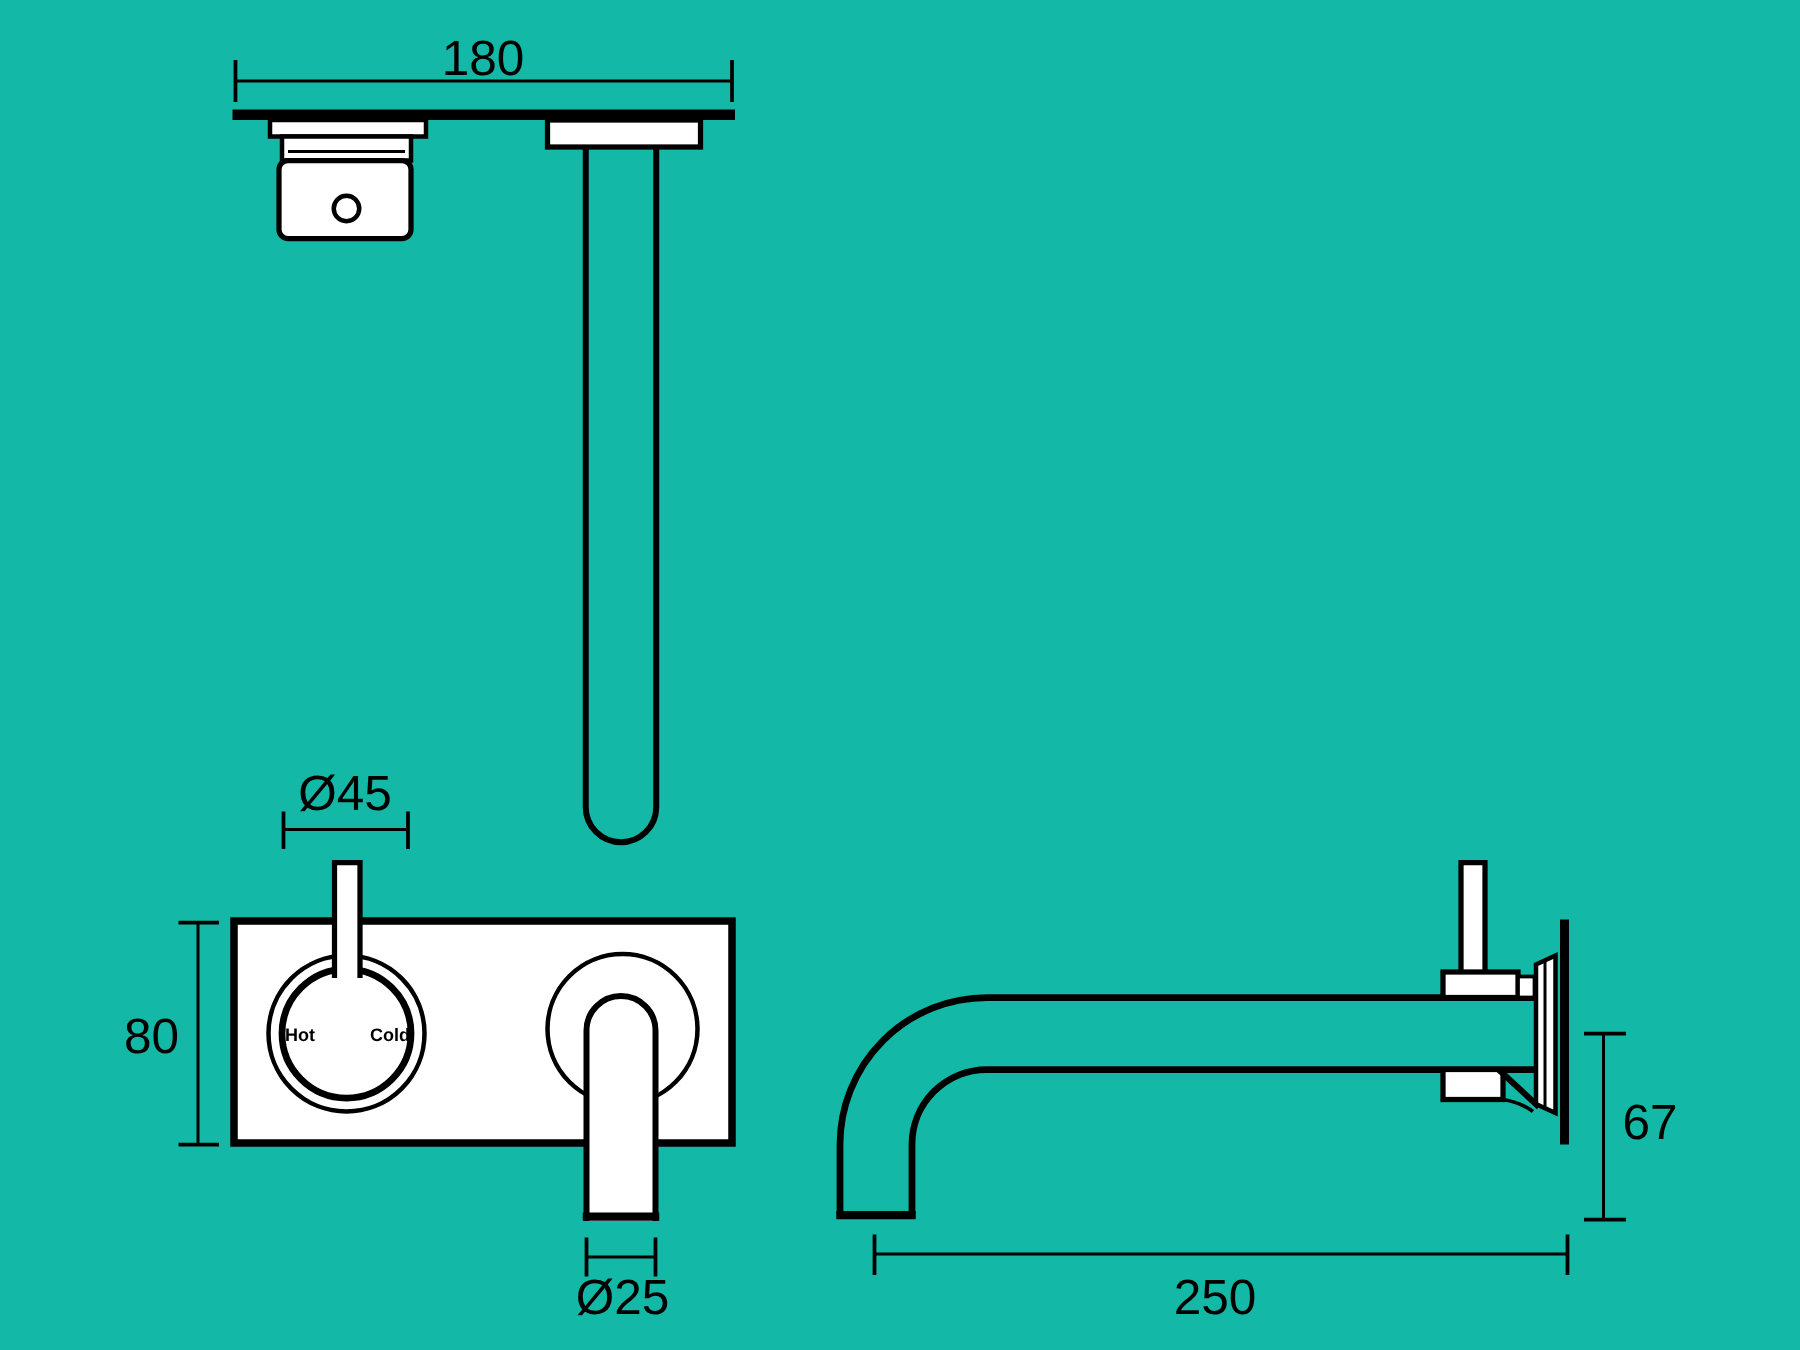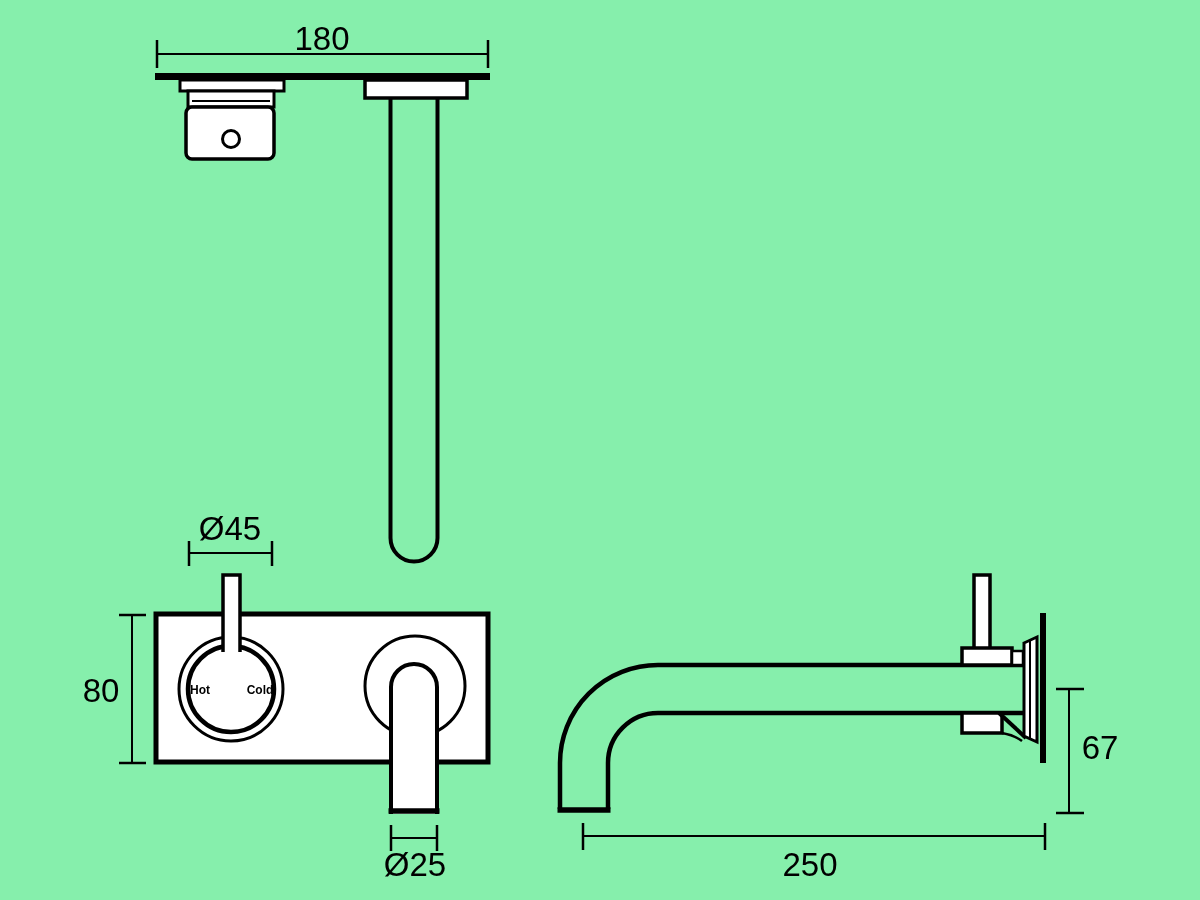--- a/index.html
+++ b/index.html
@@ -8,21 +8,21 @@
     background: #ffffff;
     width: 1200px;
     height: 900px;
     overflow: hidden;
     font-family: "Liberation Sans", sans-serif;
   }
   .canvas {
     position: relative;
     width: 1200px;
     height: 900px;
-    background: #86efac;
+    background: #14b8a6;
   }
   svg text {
     font-family: "Liberation Sans", sans-serif;
     fill: #000000;
   }
   .dim-text {
     font-size: 33px;
     font-weight: 400;
   }
   .small-label {

